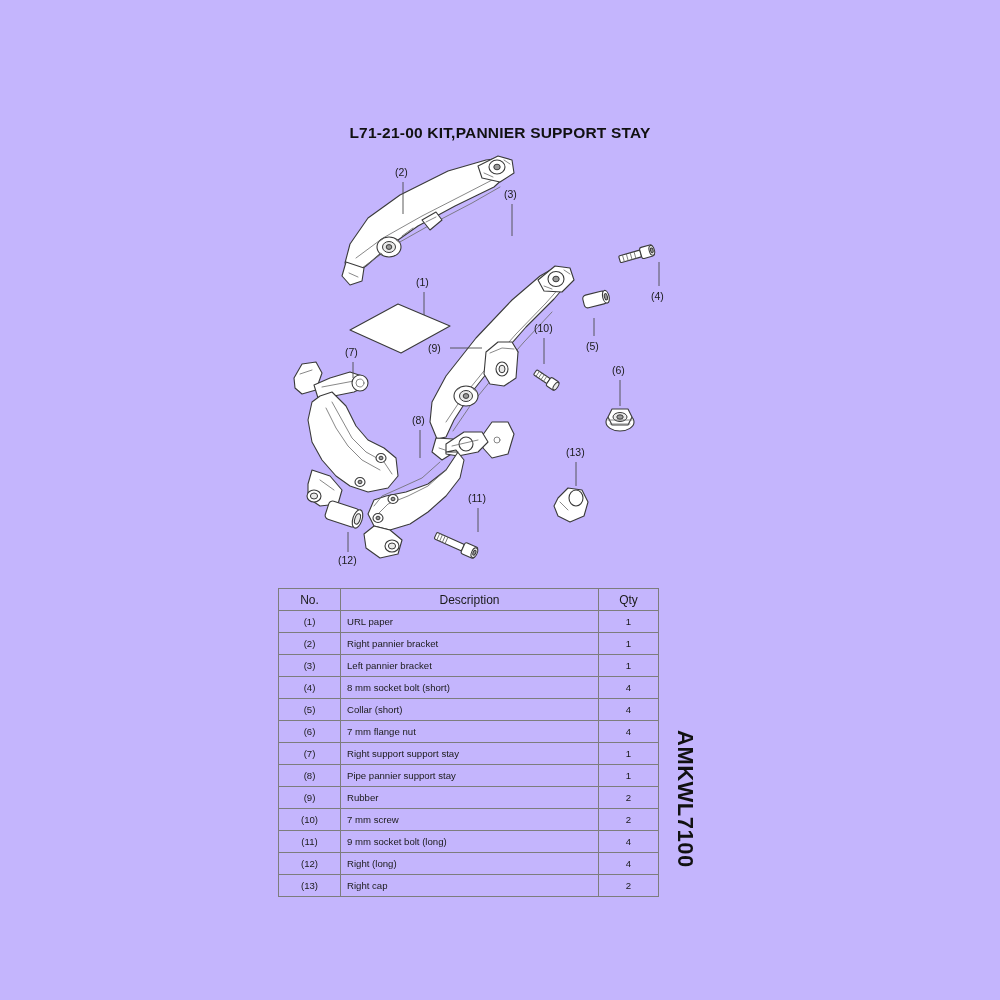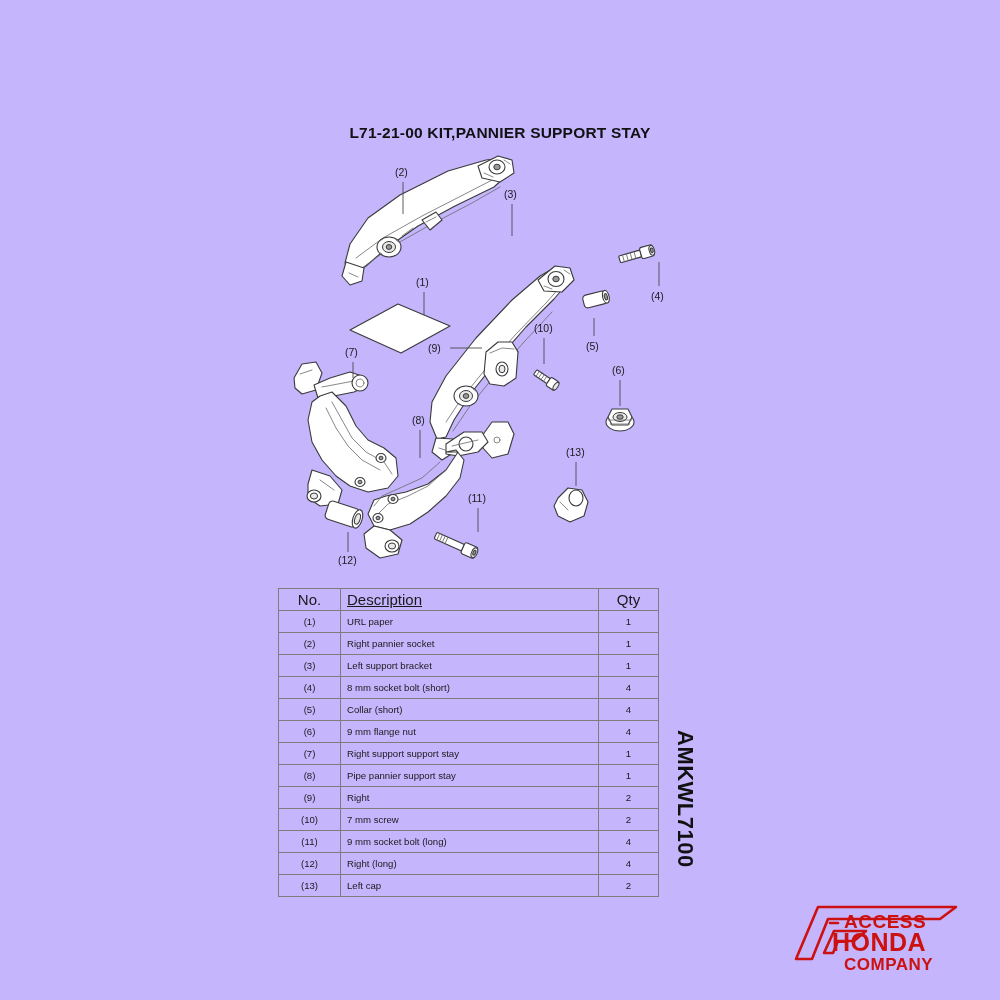--- a/index.html
+++ b/index.html
@@ -72,23 +72,23 @@
     border: 1px solid #7d7d7d;
     height: 21px;
     padding: 0 6px;
     font-size: 9.6px;
     font-weight: normal;
     color: #1a1a1a;
     line-height: 1;
   }
   table.parts thead th {
     text-align: center;
-    font-size: 15px;
-  }
-  table.parts thead th.desc { text-align: left; text-decoration: underline; }
+    font-size: 12px;
+  }
+  table.parts thead th.desc { text-align: center; }
   col.c-no   { width: 62px; }
   col.c-desc { width: 258px; }
   col.c-qty  { width: 60px; }
   td.no  { text-align: center; }
   td.desc{ text-align: left; padding-left: 12px; margin-left: 32px; }
   td.qty { text-align: center; }
   table.parts tbody tr td { border-top: 1px solid #9a9a9a; }
 
   
   #vertical-code {
@@ -362,90 +362,78 @@
         </tr>
       </thead>
       <tbody id="parts-body">
           <tr>
             <td class="no">(1)</td>
             <td class="desc">URL paper</td>
             <td class="qty">1</td>
           </tr>
           <tr>
             <td class="no">(2)</td>
-            <td class="desc">Right pannier socket</td>
+            <td class="desc">Right pannier bracket</td>
             <td class="qty">1</td>
           </tr>
           <tr>
             <td class="no">(3)</td>
-            <td class="desc">Left support bracket</td>
+            <td class="desc">Left pannier bracket</td>
             <td class="qty">1</td>
           </tr>
           <tr>
             <td class="no">(4)</td>
             <td class="desc">8 mm socket bolt (short)</td>
             <td class="qty">4</td>
           </tr>
           <tr>
             <td class="no">(5)</td>
             <td class="desc">Collar (short)</td>
             <td class="qty">4</td>
           </tr>
           <tr>
             <td class="no">(6)</td>
-            <td class="desc">9 mm flange nut</td>
+            <td class="desc">7 mm flange nut</td>
             <td class="qty">4</td>
           </tr>
           <tr>
             <td class="no">(7)</td>
             <td class="desc">Right support support stay</td>
             <td class="qty">1</td>
           </tr>
           <tr>
             <td class="no">(8)</td>
             <td class="desc">Pipe pannier support stay</td>
             <td class="qty">1</td>
           </tr>
           <tr>
             <td class="no">(9)</td>
-            <td class="desc">Right</td>
+            <td class="desc">Rubber</td>
             <td class="qty">2</td>
           </tr>
           <tr>
             <td class="no">(10)</td>
             <td class="desc">7 mm screw</td>
             <td class="qty">2</td>
           </tr>
           <tr>
             <td class="no">(11)</td>
             <td class="desc">9 mm socket bolt (long)</td>
             <td class="qty">4</td>
           </tr>
           <tr>
             <td class="no">(12)</td>
             <td class="desc">Right (long)</td>
             <td class="qty">4</td>
           </tr>
           <tr>
             <td class="no">(13)</td>
-            <td class="desc">Left cap</td>
+            <td class="desc">Right cap</td>
             <td class="qty">2</td>
           </tr>
         </tbody>
     </table>
   </div>
 
   <div id="vertical-code">AMKWL7100</div>
 
-  <div id="logo">
-    <svg width="200" height="85" viewBox="0 0 200 85" xmlns="http://www.w3.org/2000/svg">
-      <g stroke="#cc1111" fill="none" stroke-width="2.6" stroke-linejoin="round" stroke-linecap="round">
-        <path d="M6 66 L28 14 L166 14 L150 26 L38 26 L22 66 Z"></path>
-        <path d="M34 60 L44 38 L76 38 L64 48 L48 48 L43 60 Z"></path>
-        <path d="M40 30 L48 30"></path>
-      </g>
-      <text class="logoText" x="54" y="35" font-size="19" letter-spacing="0.5">ACCESS</text>
-      <text class="logoText" x="42" y="58" font-size="25" letter-spacing="0.5">HONDA</text>
-      <text class="logoText" x="54" y="77" font-size="17" letter-spacing="0.5">COMPANY</text>
-    </svg>
-  </div>
 
 </div>
 
 </body></html>

